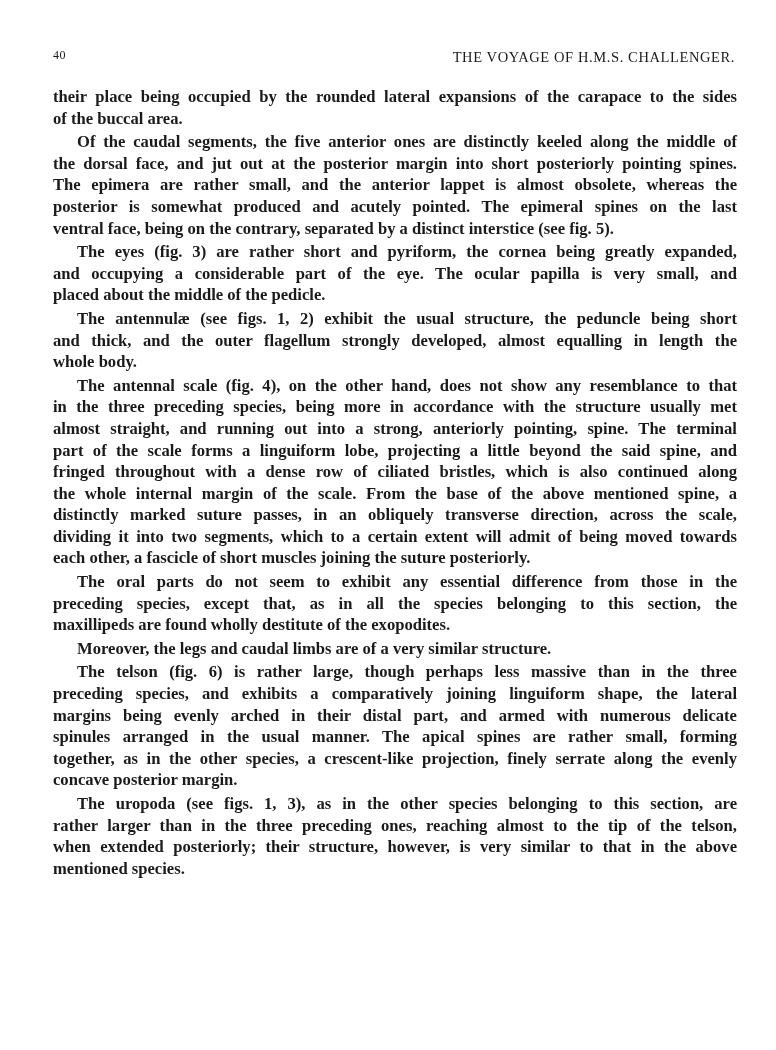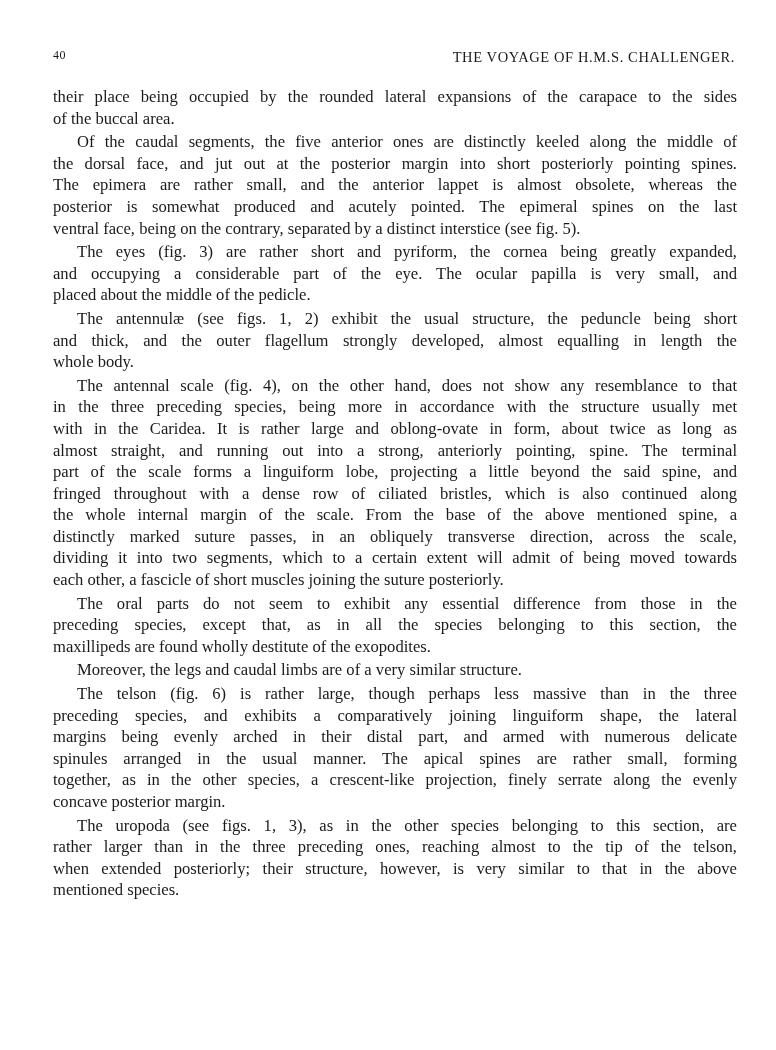--- a/index.html
+++ b/index.html
@@ -18,21 +18,21 @@
       position: absolute; left: 0; right: 0; top: 1px; text-align: right;
       font-size: 14.5px; letter-spacing: 0.6px; padding-left: 10px;
     }
     .body-text {
       position: absolute; top: 86px; left: 53px; width: 684px;
       font-size: 16.6px; line-height: 21.6px;
     }
     .para { margin: 0; }
     .line {
       display: block; white-space: nowrap;
-      text-align: justify; text-align-last: justify;
+      text-align: justify; text-align-last: justify; font-weight: bold;
     }
     .line.last { text-align-last: left; }
     .line.indent { padding-left: 24px; }
     .para + .para { margin-top: 2px; }
   </style>
 </head>
 <body>
 
 <div class="header">
   <span class="page-number">40</span>
@@ -57,21 +57,20 @@
       <span class="line last">placed about the middle of the pedicle.</span>
     </p>
     <p class="para">
       <span class="line indent">The antennulæ (see figs. 1, 2) exhibit the usual structure, the peduncle being short</span>
       <span class="line">and thick, and the outer flagellum strongly developed, almost equalling in length the</span>
       <span class="line last">whole body.</span>
     </p>
     <p class="para">
       <span class="line indent">The antennal scale (fig. 4), on the other hand, does not show any resemblance to that</span>
       <span class="line">in the three preceding species, being more in accordance with the structure usually met</span>
-      <span class="line">with in the Caridea.  It is rather large and oblong-ovate in form, about twice as long as</span>
       <span class="line">almost straight, and running out into a strong, anteriorly pointing, spine.  The terminal</span>
       <span class="line">part of the scale forms a linguiform lobe, projecting a little beyond the said spine, and</span>
       <span class="line">fringed throughout with a dense row of ciliated bristles, which is also continued along</span>
       <span class="line">the whole internal margin of the scale.  From the base of the above mentioned spine, a</span>
       <span class="line">distinctly marked suture passes, in an obliquely transverse direction, across the scale,</span>
       <span class="line">dividing it into two segments, which to a certain extent will admit of being moved towards</span>
       <span class="line last">each other, a fascicle of short muscles joining the suture posteriorly.</span>
     </p>
     <p class="para">
       <span class="line indent">The oral parts do not seem to exhibit any essential difference from those in the</span>

